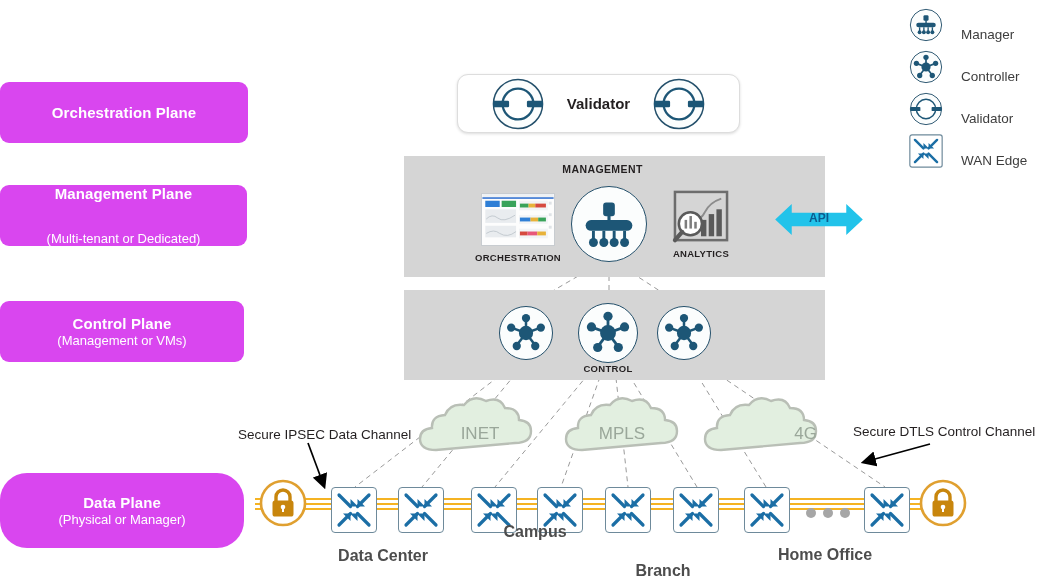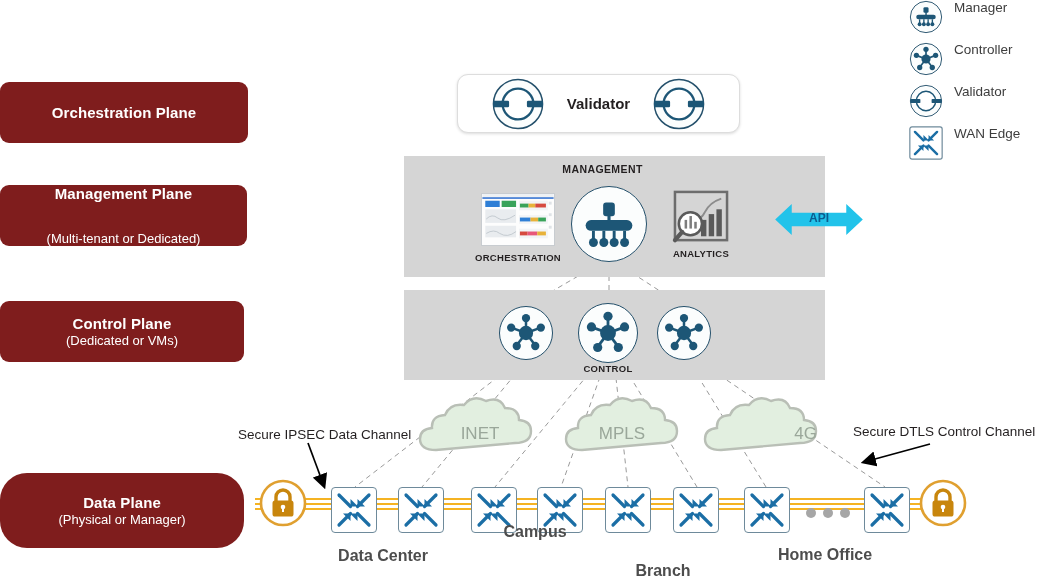--- a/index.html
+++ b/index.html
@@ -3,21 +3,21 @@
 <meta charset="utf-8">
 <style>
   html,body{margin:0;padding:0;background:#ffffff;}
   body{width:1047px;height:578px;position:relative;overflow:hidden;
        font-family:"Liberation Sans",sans-serif;color:#231f20;}
   .abs{position:absolute;}
 
   
   .plane{
     position:absolute;left:0;border-radius:9px;
-    background:#7f1d1d;color:#ffffff;text-align:center;
+    background:#d946ef;color:#ffffff;text-align:center;
     display:flex;flex-direction:column;align-items:center;justify-content:center;
     box-sizing:border-box;padding:4px 4px;
   }
   .plane .t1{font-weight:bold;font-size:15px;line-height:18px;letter-spacing:.1px;}
   .plane .t2{font-size:13px;line-height:16px;}
 
   
   .validator-box{
     position:absolute;left:457px;top:74px;width:281px;height:57px;
     border:1px solid #dddddd;border-radius:11px;background:#ffffff;
@@ -56,21 +56,21 @@
   .sitelabel{
     position:absolute;font-weight:bold;font-size:16px;color:#4d4d4d;
     white-space:nowrap;text-align:center;
   }
 
   
   .anno{position:absolute;font-size:13.5px;color:#231f20;white-space:nowrap;}
 
   
   .legend{position:absolute;left:909px;top:0px;width:138px;}
-  .legrow{position:relative;height:42px;display:flex;align-items:flex-start;gap:11px;}
+  .legrow{position:relative;height:42px;display:flex;align-items:flex-end;gap:18px;}
   .legrow .lbl{font-size:13.5px;color:#3d3d3d;white-space:nowrap;}
   .legicon{width:34px;height:34px;position:relative;flex:0 0 34px;}
 
   
   .thumb{position:absolute;left:481px;top:193px;width:74px;height:53px;
          background:#fdfdfd;border:1px solid #c8ccd0;box-sizing:border-box;overflow:hidden;}
 
   svg{display:block;overflow:visible;}
 </style>
 </head>
@@ -98,21 +98,21 @@
   <div class="t1">Orchestration Plane</div>
 </div>
 
 <div class="plane" style="top:185px;width:247px;height:61px;gap:28px;">
   <div class="t1">Management Plane</div>
   <div class="t2">(Multi-tenant or Dedicated)</div>
 </div>
 
 <div class="plane" style="top:301px;width:244px;height:61px;">
   <div class="t1">Control Plane</div>
-  <div class="t2">(Dedicated or VMs)</div>
+  <div class="t2">(Management or VMs)</div>
 </div>
 
 <div class="plane" style="top:473px;width:244px;height:75px;border-radius:27px;">
   <div class="t1">Data Plane</div>
   <div class="t2">(Physical or Manager)</div>
 </div>
 
 <div class="validator-box">
   <span class="legicon" style="width:54px;height:54px;flex:0 0 54px;">
     <svg viewBox="0 0 40 40" width="54" height="54">

